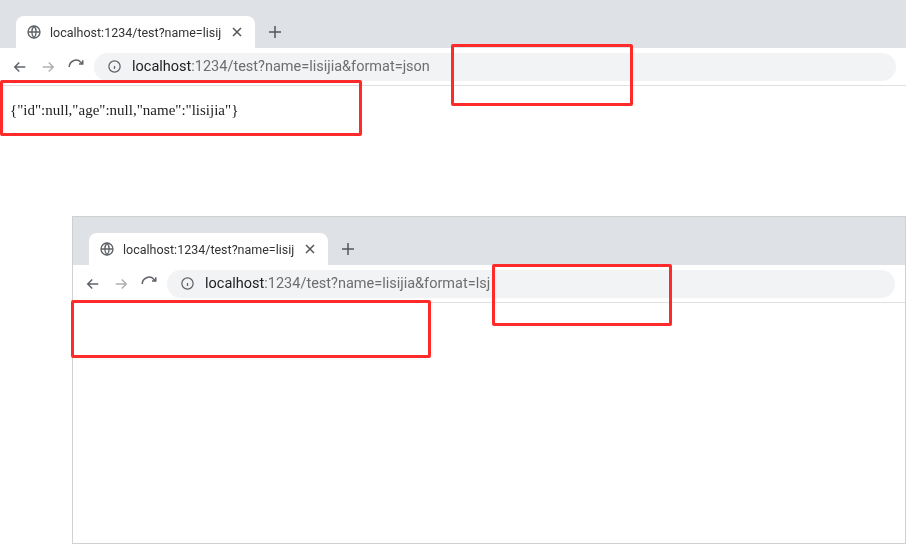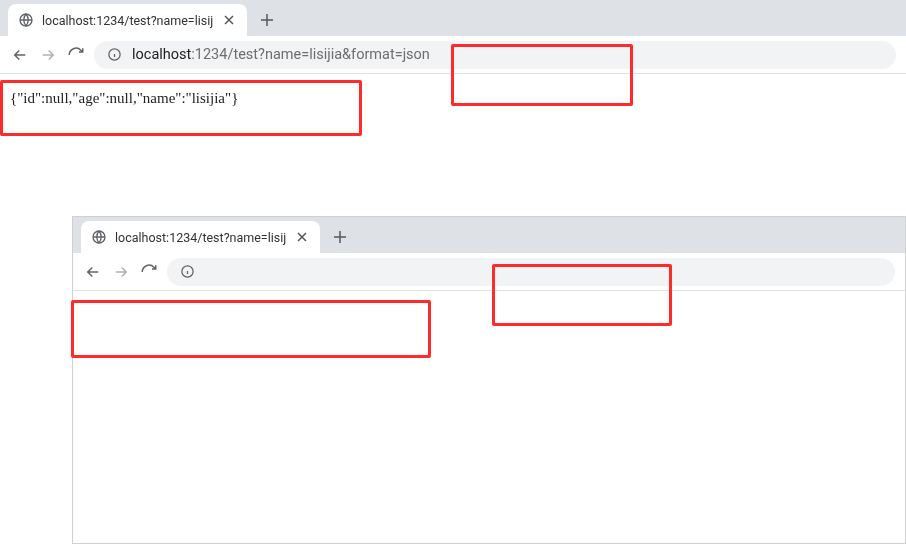--- a/index.html
+++ b/index.html
@@ -12,25 +12,25 @@
       position: relative;
     }
     .browser {
       position: absolute;
       background: #fff;
       border: 1px solid #d0d0d0;
     }
     .browser-1 { left: 0; top: 0; width: 906px; height: 200px; border: none; }
     .browser-2 { left: 72px; top: 216px; width: 834px; height: 328px; }
     .tab-strip {
-      height: 36px;
+      height: 48px;
       background: #dee1e6;
       display: flex;
       align-items: flex-end;
-      padding-left: 8px;
+      padding-left: 16px;
     }
     .tab {
       background: #fff;
       border-radius: 8px 8px 0 0;
       height: 32px;
       display: flex;
       align-items: center;
       padding: 0 10px;
       gap: 8px;
       min-width: 230px;
@@ -217,20 +217,23 @@
           <path d="M3 12a9 9 0 0 1 15.5-6.3L21 8M21 3v5h-5"></path>
         </svg>
     </span>
     <div class="addr-bar">
       <span class="site-info">
         <svg width="15" height="15" viewBox="0 0 24 24" fill="none" stroke="#5f6368" stroke-width="2">
             <circle cx="12" cy="12" r="9"></circle>
             <path d="M12 8v.01M12 11v5"></path>
           </svg>
       </span>
+      <span class="url-text">
+        <span class="host">localhost</span><span class="rest">:1234/test?name=lisijia&amp;format=lsj</span>
+      </span>
     </div>
   </div>
 </div>
 
 <div class="red-box" id="rb1" style="left: 0px; top: 80px; width: 362px; height: 56px;"></div>
 <div class="red-box" id="rb2" style="left: 451px; top: 44px; width: 182px; height: 62px;"></div>
 <div class="red-box" id="rb3" style="left: 71px; top: 300px; width: 360px; height: 58px;"></div>
 <div class="red-box" id="rb4" style="left: 492px; top: 264px; width: 180px; height: 62px;"></div>
 
 </body></html>

